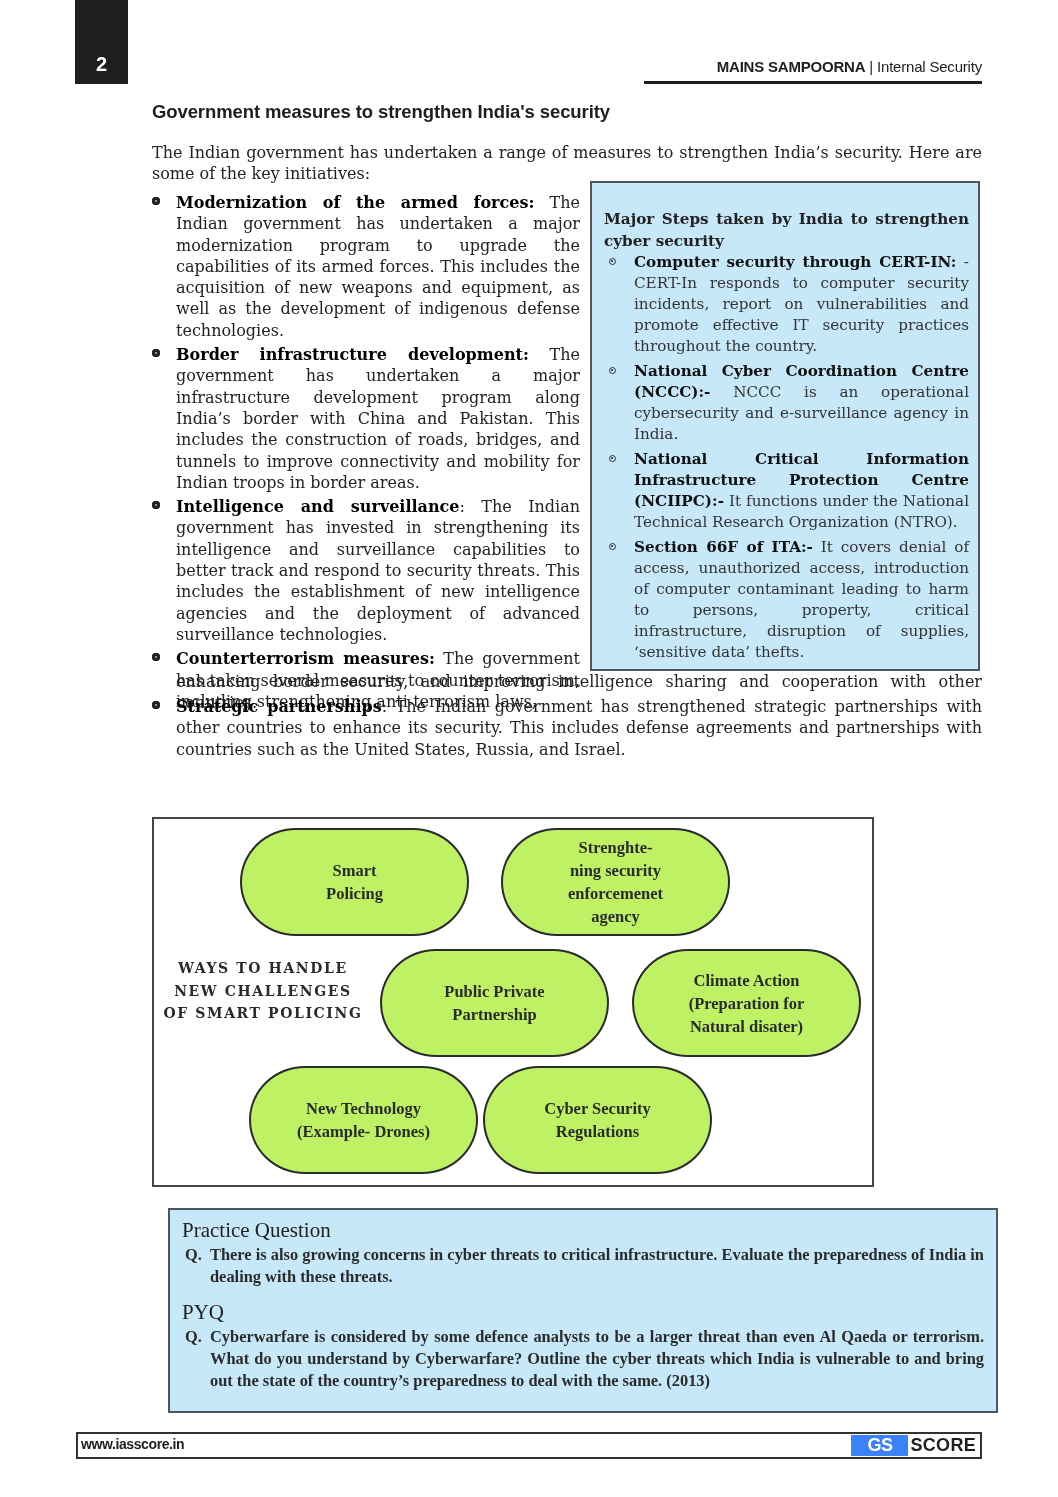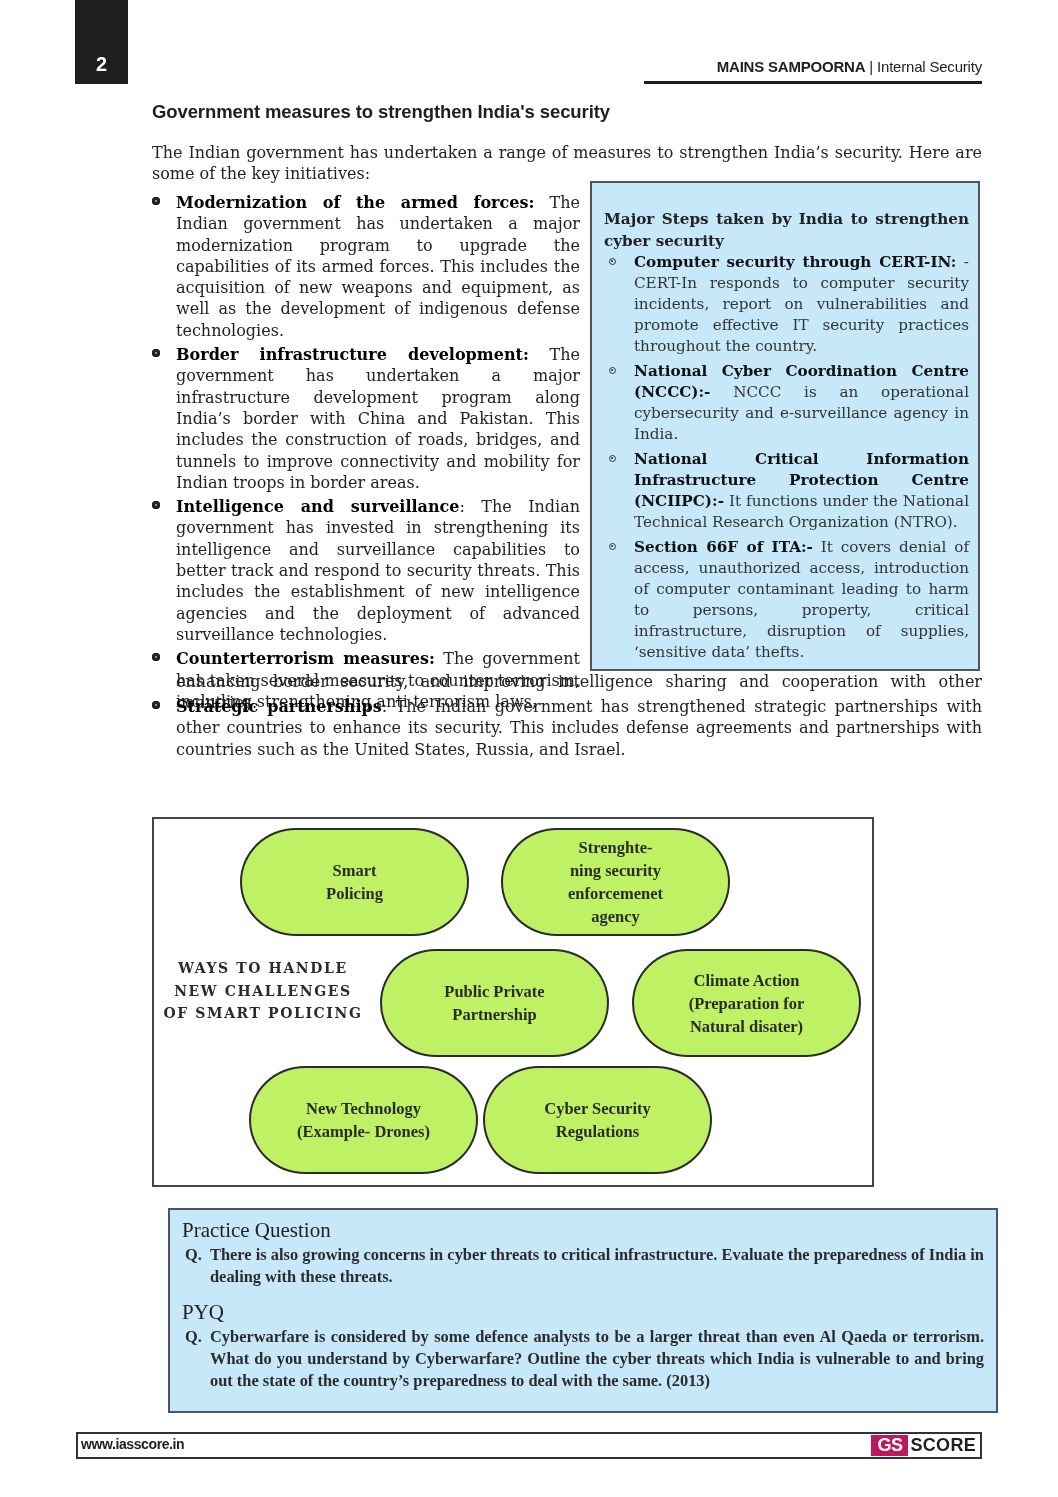--- a/index.html
+++ b/index.html
@@ -58,21 +58,21 @@
   .pb-q { position: relative; padding-left: 28px; font-family: "Liberation Serif", serif; font-weight: bold;
           font-size: 16.4px; line-height: 22px; text-align: justify; color: #2b2b2b; margin-bottom: 10px; }
   .pb-q .qlabel { position: absolute; left: 3px; top: 0; }
 
   .footer { position: absolute; left: 76px; top: 1432px; width: 906px; height: 27px; border: 2px solid #333;
             box-sizing: border-box; }
   .footer-url { position: absolute; left: 3px; top: 2px; font-family: "Liberation Sans", sans-serif;
                 font-weight: bold; font-size: 14px; color: #1e1e1e; letter-spacing: -0.4px; }
   .logo { position: absolute; right: 2px; top: 1px; height: 21px; display: flex; align-items: stretch;
           font-family: "Liberation Sans", sans-serif; font-weight: bold; font-size: 18px; line-height: 21px; }
-  .logo-gs { background: #be185d; color: #fff; padding: 0 6px; letter-spacing: -0.5px; }
+  .logo-gs { background: #3b82f6; color: #fff; padding: 0 16px; letter-spacing: -0.5px; }
   .logo-score { background: #fff; color: #1e1e1e; padding: 0 2px; letter-spacing: 0.3px; }
 </style>
 </head>
 <body>
 
 <div class="page-num-tab">
   <div class="page-num">2</div>
 </div>
 
 <div class="running-header">

